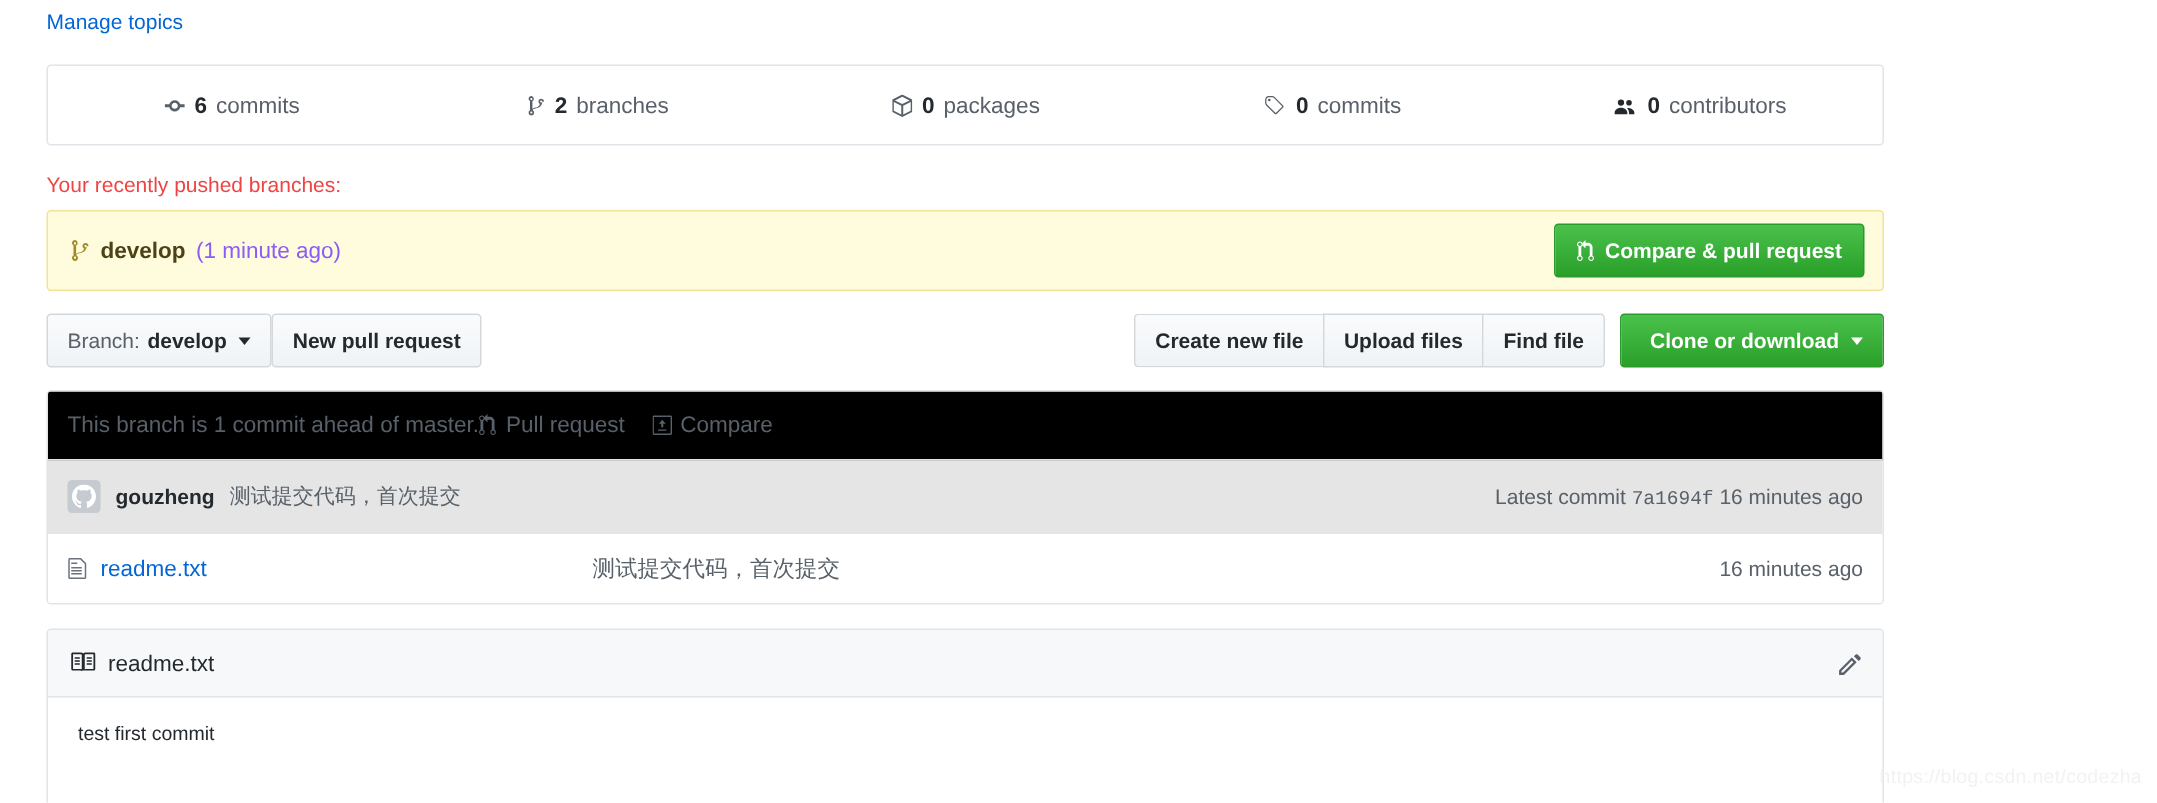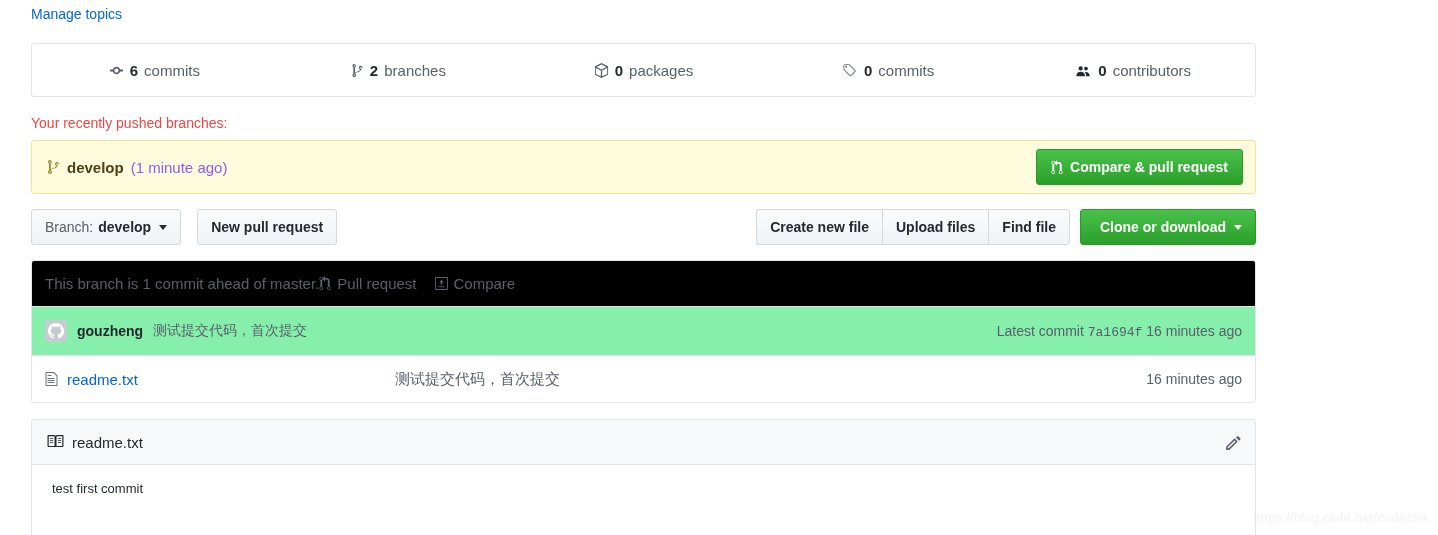--- a/index.html
+++ b/index.html
@@ -120,21 +120,21 @@
   }
 
   
   .toolbar {
     margin-top: 16px;
     height: 34px;
     display: flex;
     align-items: center;
     justify-content: space-between;
   }
-  .toolbar-left { display: flex; gap: 16px; align-items: center; }
+  .toolbar-left { display: flex; gap: 0; align-items: center; }
   .toolbar-right { display: flex; align-items: center; gap: 10px; }
   .btn {
     background: linear-gradient(180deg, #fafbfc 0%, #eff3f6 100%);
     border: 1px solid #d5d8da;
     border-radius: 3px;
     height: 34px;
     padding: 0 13px;
     font-size: 14px;
     font-weight: bold;
     color: #24292e;
@@ -190,21 +190,21 @@
     color: #586069;
     text-decoration: none;
     display: flex;
     align-items: center;
     gap: 6px;
     cursor: pointer;
     font-size: 15px;
   }
 
   .commit-row {
-    background: #86efac;
+    background: #e5e5e5;
     border-bottom: 1px solid #e1e4e8;
     height: 48px;
     display: flex;
     align-items: center;
     padding: 0 13px;
     justify-content: space-between;
   }
   .commit-left { display: flex; align-items: center; gap: 10px; }
   .avatar {
     width: 22px; height: 22px;

